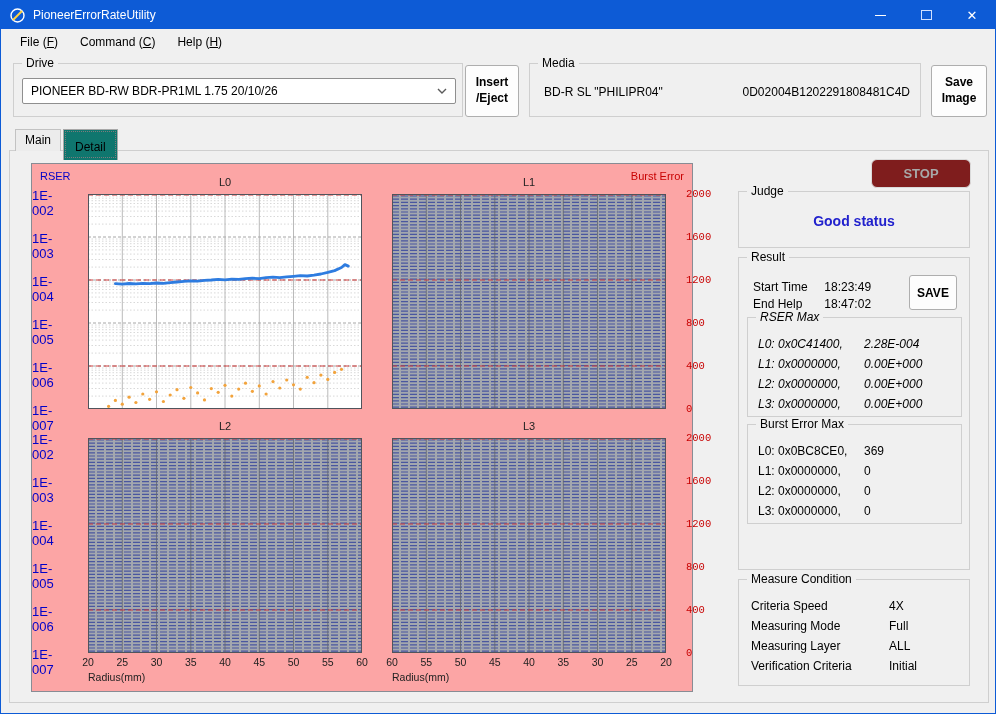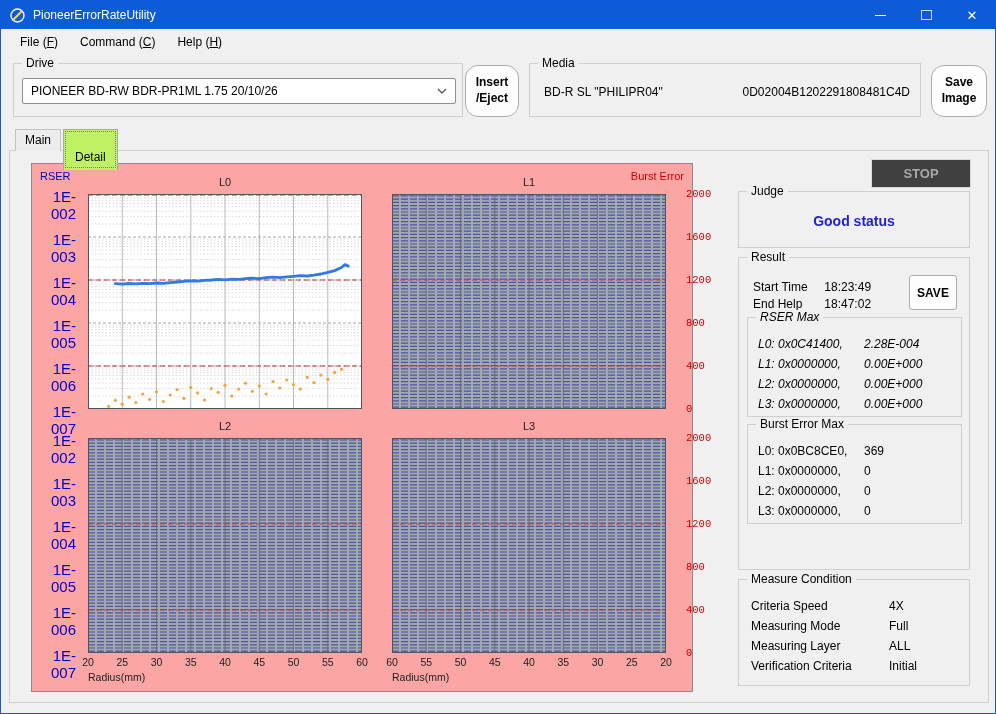--- a/index.html
+++ b/index.html
@@ -32,68 +32,68 @@
                  line-height:14px; white-space:nowrap; }
 
   
   .drive-group { left:12px; top:62px; width:450px; height:54px; }
   .combo { position:absolute; left:8px; top:14px; width:434px; height:26px; background:#fff;
            border:1px solid #8f8f8f; border-radius:2px; display:flex; align-items:center;
            padding:0 8px; }
   .combo-text { flex:1; white-space:nowrap; overflow:hidden; }
   .combo-arrow { margin-left:6px; display:flex; }
 
-  .btn { background:#fdfdfd; border:1px solid #aeaeae; border-radius:13px; font-family:inherit;
+  .btn { background:#fdfdfd; border:1px solid #aeaeae; border-radius:3px; font-family:inherit;
          font-size:12px; font-weight:700; line-height:1.3; display:flex; flex-direction:column;
          align-items:center; justify-content:center; cursor:default; }
   .btn-insert { position:absolute; left:464px; top:64px; width:54px; height:52px; }
   .btn-saveimg { position:absolute; left:930px; top:64px; width:56px; height:52px; }
 
   .media-group { left:528px; top:62px; width:392px; height:54px; }
   .media-content { position:absolute; left:14px; right:10px; top:21px; display:flex;
                    justify-content:space-between; white-space:nowrap; }
 
   
   .tabs { position:absolute; left:14px; top:128px; display:flex; align-items:flex-start; z-index:3; }
   .tab { border:1px solid #c2c2c2; border-bottom:none; background:#ececec;
          padding:3px 9px 4px; margin-right:2px; cursor:default; }
-  .tab.active { background:#bef264; border-color:#a8a8a8; padding:20px 11px 6px;
+  .tab.active { background:#0f766e; border-color:#a8a8a8; padding:10px 11px 6px;
                 outline:1px dotted #7c7c7c; outline-offset:-3px; }
   .tab-page { position:absolute; left:8px; top:149px; width:980px; height:553px;
               border:1px solid #cfcfcf; background:#f0f0f0; }
 
   
   .charts-panel { position:absolute; left:30px; top:162px; width:662px; height:529px;
                   background:#fca5a5; border:1px solid #888c94; z-index:2; }
   .axis-rser  { position:absolute; left:8px;  top:6px; color:#0202c8; font-size:11px; }
   .axis-burst { position:absolute; right:8px; top:6px; color:#c80202; font-size:11px; }
   .chart-title { position:absolute; width:274px; text-align:center; font-size:11px; color:#222; }
   .ct0 { left:56px;  top:12px; }  .ct1 { left:360px; top:12px; }
   .ct2 { left:56px;  top:256px; } .ct3 { left:360px; top:256px; }
   .chart-box { position:absolute; width:274px; height:215px; }
   .cb0 { left:56px;  top:30px; }  .cb1 { left:360px; top:30px; }
   .cb2 { left:56px;  top:274px; } .cb3 { left:360px; top:274px; }
   .yticks-left  { position:absolute; left:0;     width:50px; height:215px; }
   .yticks-right { position:absolute; left:652px; width:42px; height:215px; }
   .yl0 { top:30px; } .yl1 { top:274px; } .yr0 { top:30px; } .yr1 { top:274px; }
-  .ytick-l { position:absolute; left:0; right:6px; text-align:right; color:#0202c8; font-size:15px; }
+  .ytick-l { position:absolute; left:0; right:16px; text-align:left; color:#0202c8; font-size:13px; }
   .ytick-r { position:absolute; left:2px; color:#c80202; font-size:10.5px;font-family:Liberation Mono, monospace; }
   .xticks { position:absolute; width:274px; height:13px; top:492px; }
   .xt2 { left:56px; } .xt3 { left:360px; }
   .xtick { position:absolute; width:22px; margin-left:-11px; text-align:center;
            font-size:10.5px; color:#222; top:0; }
   .radius-label { position:absolute; width:274px; top:507px; text-align:left;
                   font-size:10.5px; color:#222; }
   .rl2 { left:56px; } .rl3 { left:360px; }
 
   
   .right-panel { position:absolute; left:735px; top:155px; width:240px; height:545px; }
   .stop-btn { position:absolute; left:135px; top:3px; width:100px; height:29px;
-              font-weight:700; font-size:13px; color:#a8a8a8; background:#404040;
-              border:1px solid #dadada; border-radius:1px; font-family:inherit; }
+              font-weight:700; font-size:13px; color:#a8a8a8; background:#7f1d1d;
+              border:1px solid #dadada; border-radius:6px; font-family:inherit; }
   .judge-group { left:2px; top:35px; width:232px; height:57px; }
   .judge-status { position:absolute; left:0; right:0; top:21px; text-align:center;
                   color:#2121cd; font-weight:700; font-size:14px; }
   .result-group { left:2px; top:101px; width:232px; height:313px; }
   .row-start { position:absolute; left:14px; top:22px; }
   .row-end   { position:absolute; left:14px; top:39px; }
   .kv-label { display:inline-block; width:68px; }
   .save-btn { position:absolute; left:170px; top:17px; width:48px; height:35px;
               font-weight:700; font-size:12px; background:#fdfdfd; border:1px solid #aeaeae;
               border-radius:3px; font-family:inherit; }

